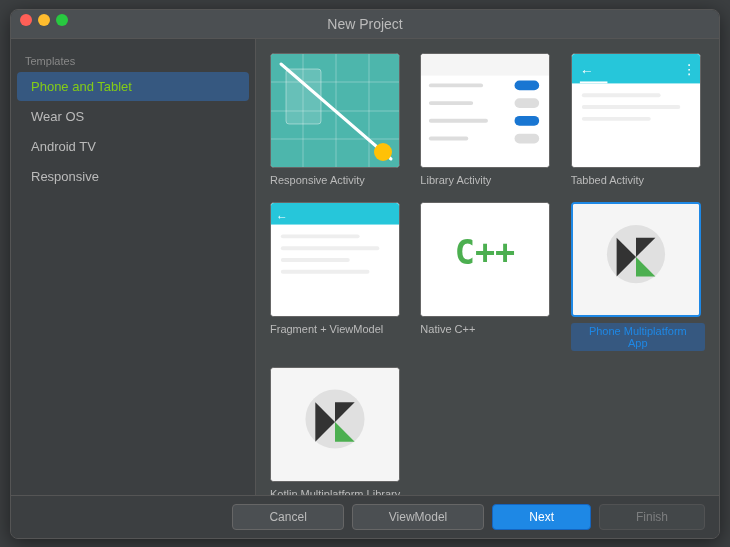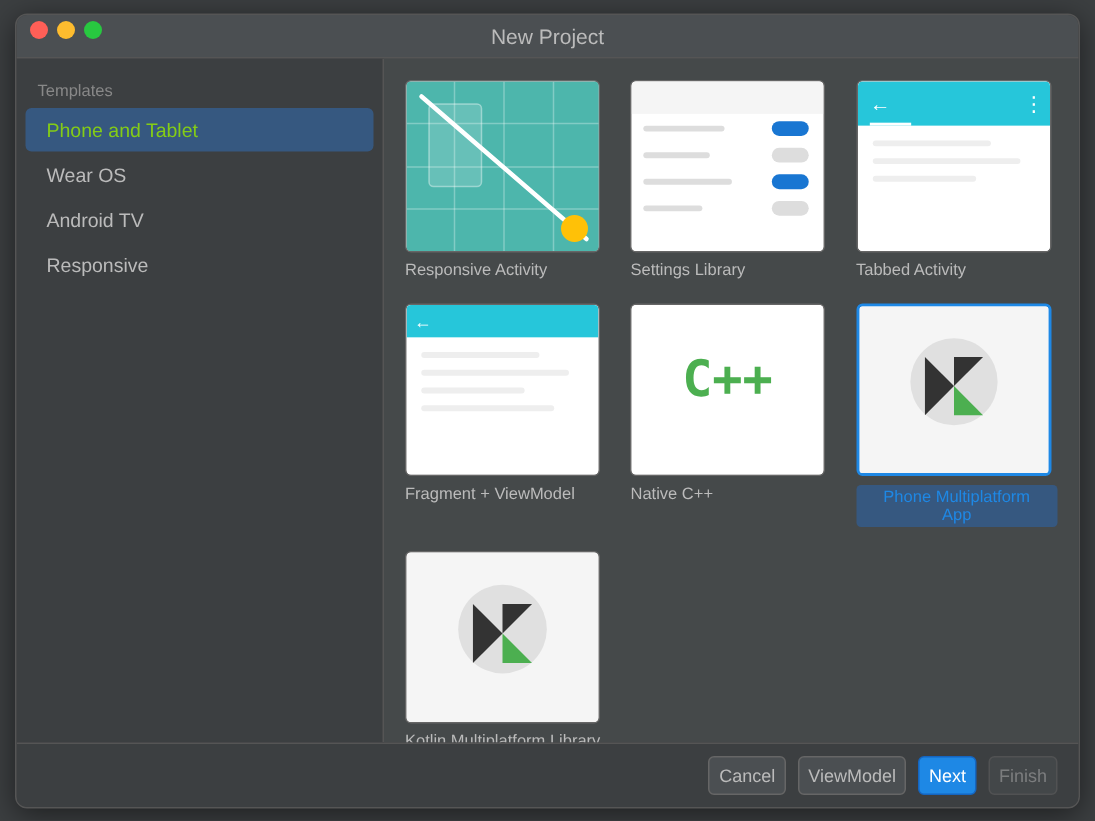--- a/index.html
+++ b/index.html
@@ -115,21 +115,21 @@
       background: #3c3f41;
       border-top: 1px solid #555;
       display: flex;
       justify-content: flex-end;
       align-items: center;
       padding: 8px 14px;
       gap: 8px;
       flex-shrink: 0;
     }
     .btn {
-      padding: 5px 6px;
+      padding: 5px 36px;
       font-size: 12px;
       border-radius: 4px;
       border: 1px solid #666;
       cursor: pointer;
       background: #4b4f52;
       color: #bbb;
     }
     .btn-primary {
       background: #1e88e5;
       color: #fff;
@@ -214,21 +214,21 @@
                 <rect x="8" y="30" width="55" height="4" rx="2" fill="#ddd"></rect>
                 <rect x="95" y="27" width="25" height="10" rx="5" fill="#1976d2"></rect>
                 <rect x="8" y="48" width="45" height="4" rx="2" fill="#ddd"></rect>
                 <rect x="95" y="45" width="25" height="10" rx="5" fill="#ddd"></rect>
                 <rect x="8" y="66" width="60" height="4" rx="2" fill="#ddd"></rect>
                 <rect x="95" y="63" width="25" height="10" rx="5" fill="#1976d2"></rect>
                 <rect x="8" y="84" width="40" height="4" rx="2" fill="#ddd"></rect>
                 <rect x="95" y="81" width="25" height="10" rx="5" fill="#ddd"></rect>
               </svg>
             </div>
-            <div class="template-label">Settings Library</div>
+            <div class="template-label">Library Activity</div>
           </div>
 
 
           <div class="template-card">
             <div class="template-thumb">
               <svg width="130" height="115" viewBox="0 0 130 115">
                 <rect width="130" height="115" fill="white"></rect>
 
                 <rect width="130" height="30" fill="#26c6da"></rect>
 

